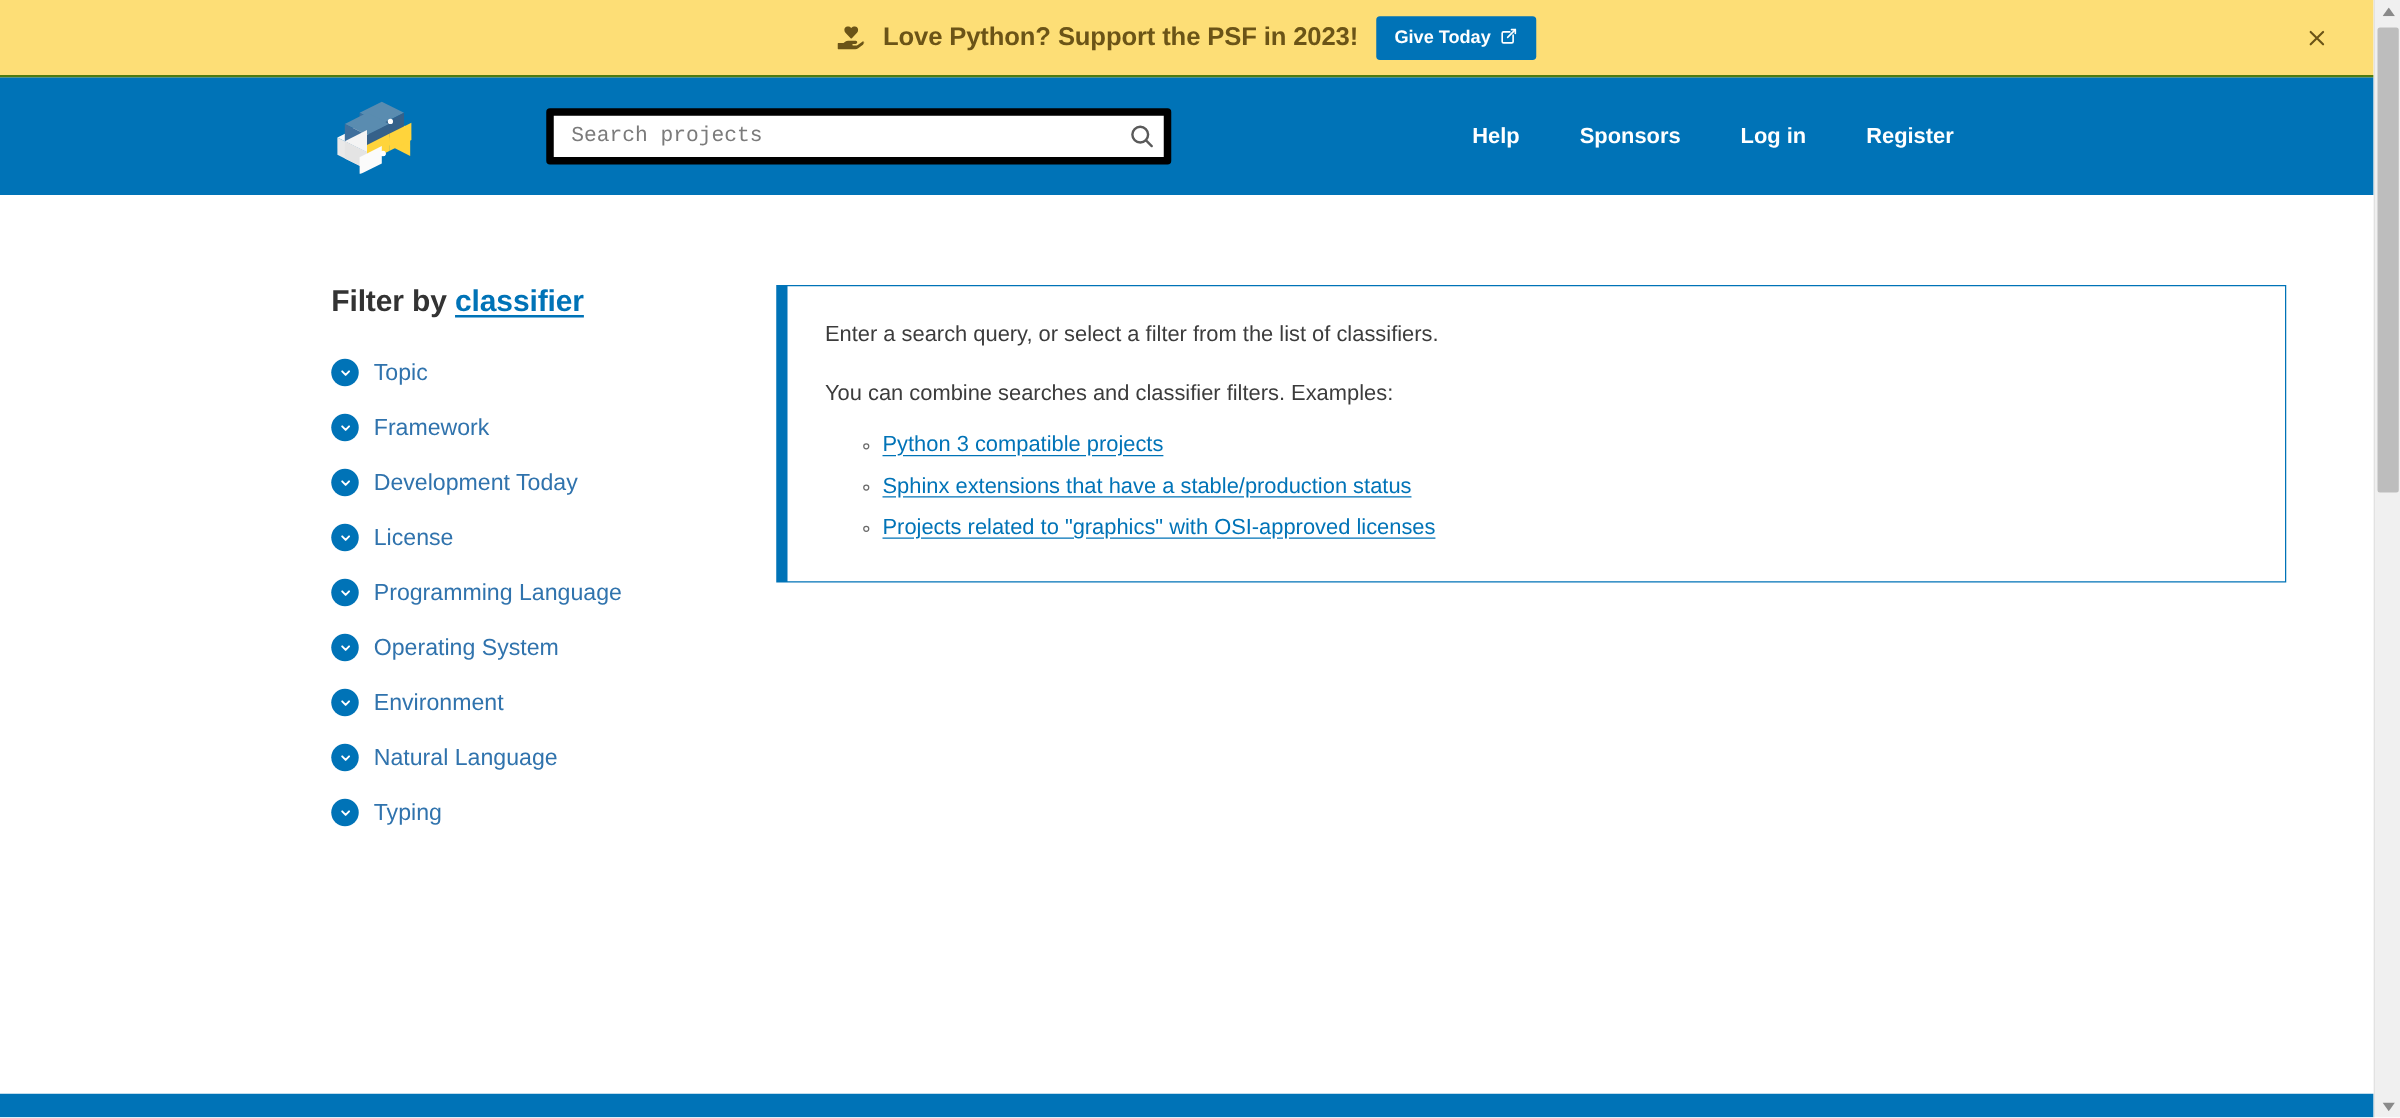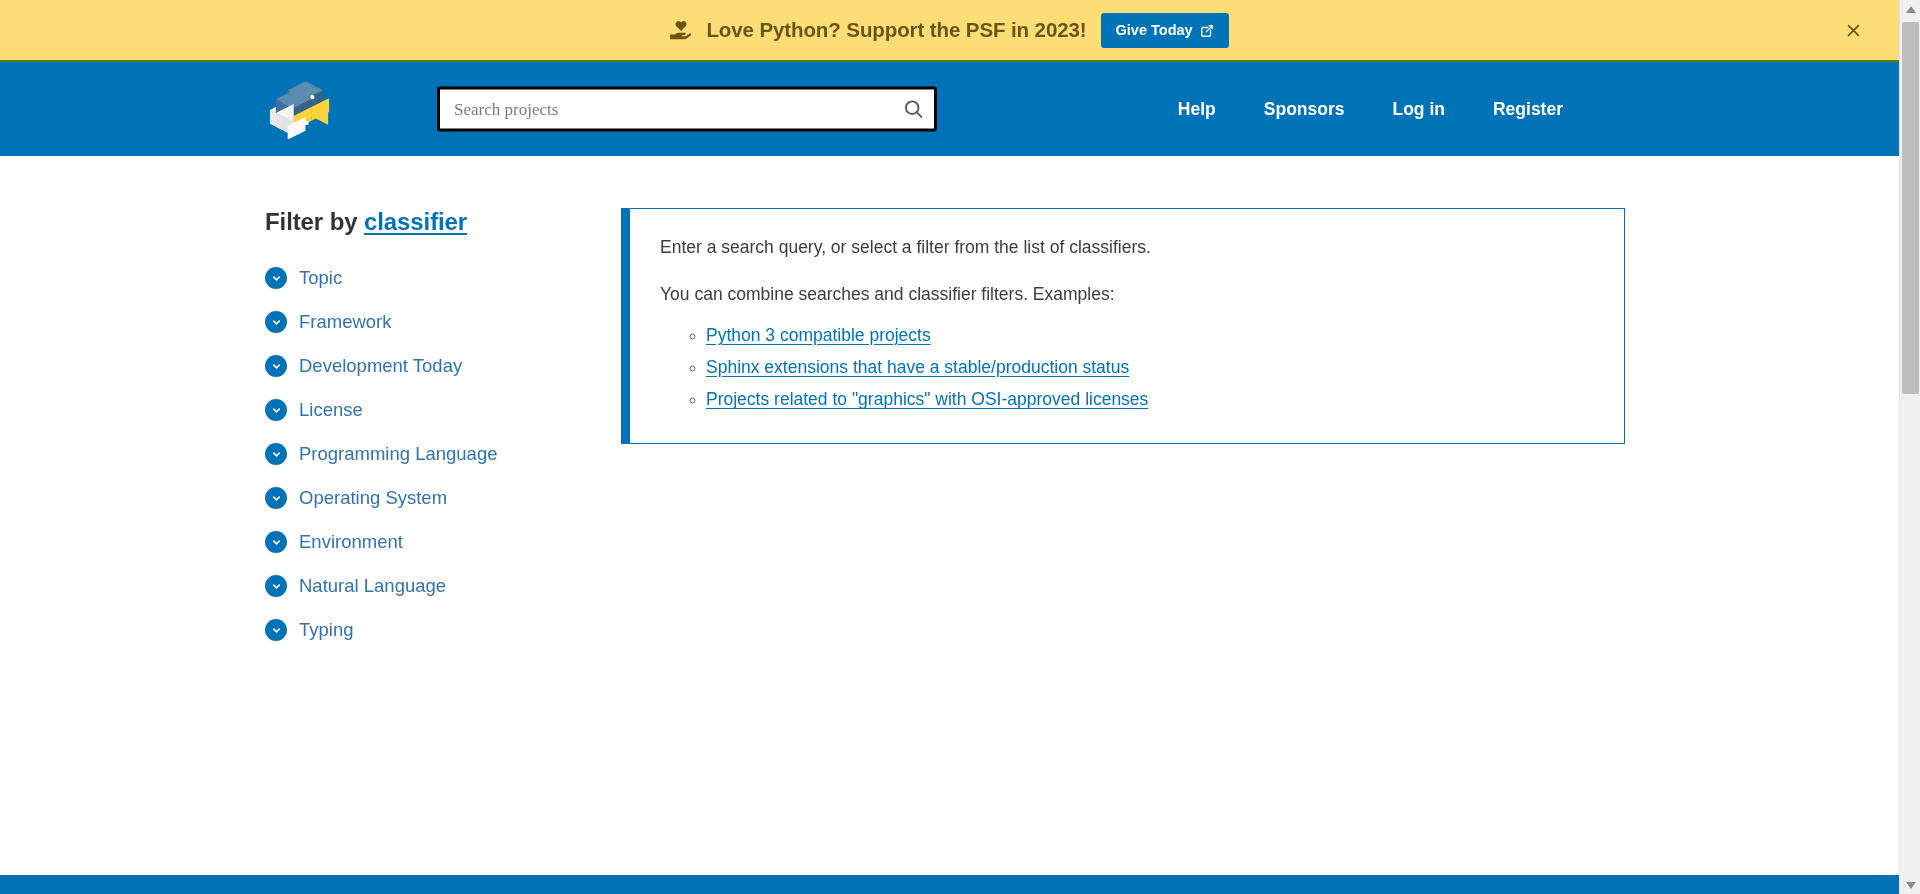--- a/index.html
+++ b/index.html
@@ -49,21 +49,21 @@
   }
   .psf-banner-text {
     font-size: 20.5px;
     font-weight: bold;
     color: #6b5417;
     letter-spacing: -0.1px;
     white-space: nowrap;
   }
   .give-today-btn {
     display: inline-flex;
-    align-items: flex-end;
+    align-items: flex-start;
     gap: 7px;
     background: #0073b7;
     color: #fff;
     font-size: 14.5px;
     font-weight: bold;
     padding: 9px 15px 10px 15px;
     border: none;
     border-radius: 3px;
     cursor: pointer;
     white-space: nowrap;
@@ -111,27 +111,27 @@
     height: 45px;
   }
   .search-wrap {
     position: relative;
     width: 100%;
     height: 100%;
   }
   .search-input {
     width: 100%;
     height: 100%;
-    border: 3px solid #000000;
+    border: 6px solid #000000;
     border-radius: 3px;
     background: #fff;
     padding: 0 46px 0 14px;
     font-size: 17px;
     color: #0c4a6e;
-    font-family: Liberation Serif, serif;
+    font-family: Liberation Mono, monospace;
     outline: none;
   }
   .search-input::placeholder { color: #7b7b7b; opacity: 1; }
   .search-submit {
     position: absolute;
     right: 9px;
     top: 50%;
     transform: translateY(-50%);
     width: 30px; height: 30px;
     background: none; border: none; cursor: pointer;
@@ -162,21 +162,21 @@
   }
 
   
   .main {
     position: relative;
     background: #fff;
     height: 719px;
   }
   .content-row {
     display: flex;
-    padding-top: 52px;
+    padding-top: 72px;
   }
   .sidebar {
     width: 350px;
     margin-left: 265px;
     flex: 0 0 350px;
   }
   .filter-heading {
     font-size: 24px;
     font-weight: bold;
     color: #333;
@@ -216,21 +216,21 @@
     color: #3073ad;
     white-space: nowrap;
   }
 
   
   .main-col {
     flex: 1;
     padding-left: 6px;
   }
   .callout {
-    width: 1004px;
+    width: 1208px;
     border: 1px solid #0073b7;
     border-left: 9px solid #0073b7;
     background: #fff;
     padding: 26px 30px 30px 30px;
   }
   .callout p {
     font-size: 17.5px;
     color: #3c3c3c;
     line-height: 1.45;
     margin-bottom: 22px;

